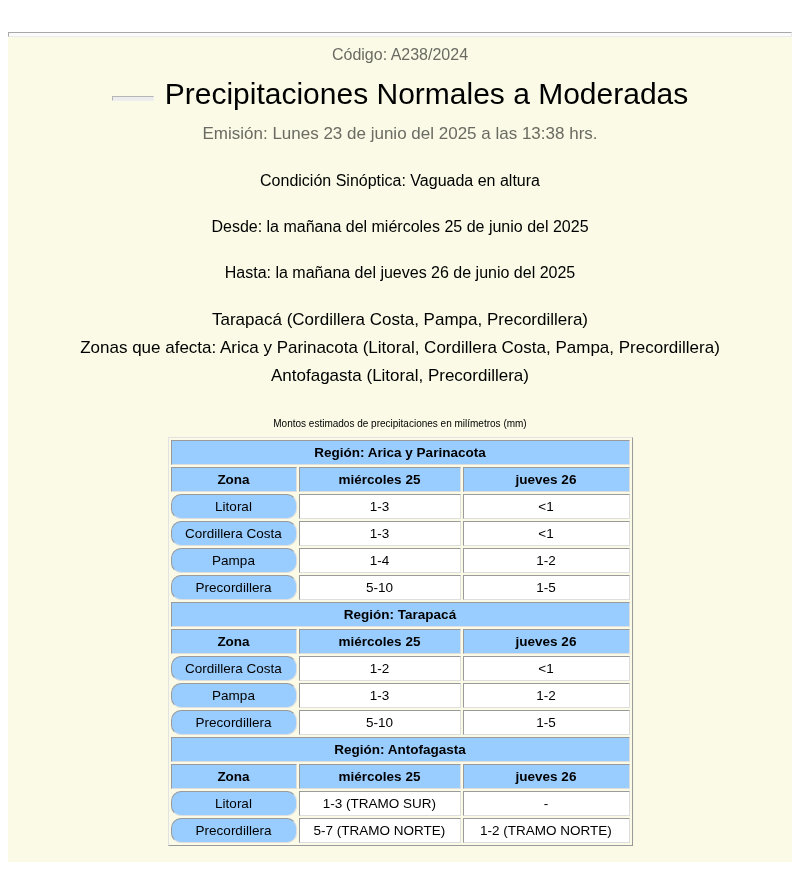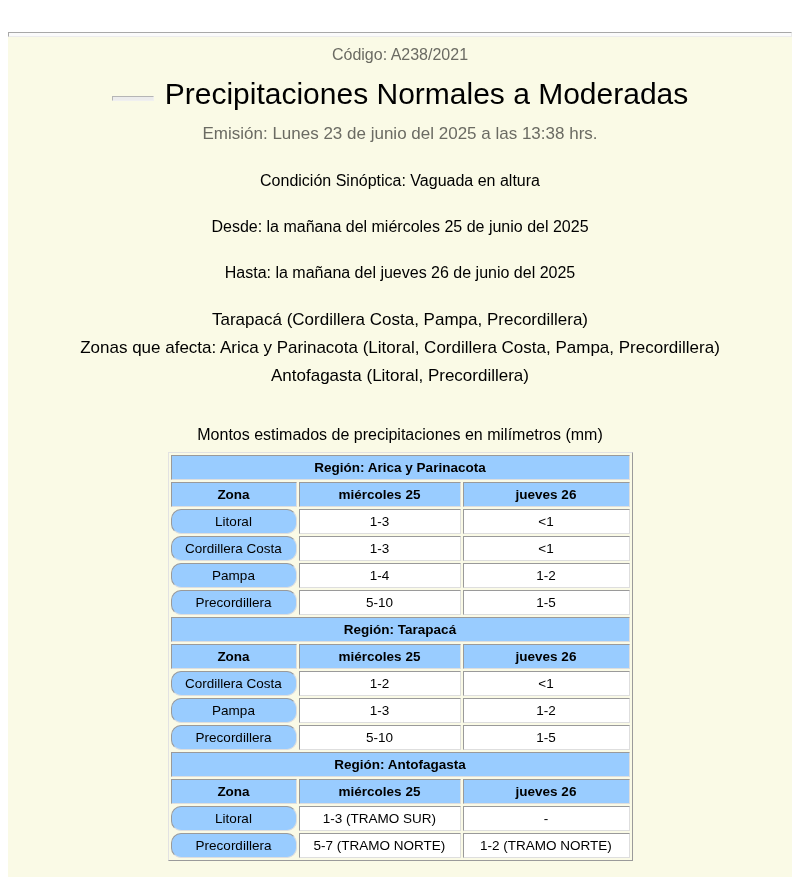--- a/index.html
+++ b/index.html
@@ -61,22 +61,22 @@
   p.line {
     font-size: 16px;
     margin: 28px 0 0 0;
   }
   .zonas {
     font-size: 17px;
     line-height: 28px;
     margin-top: 24px;
   }
   .caption {
-    font-size: 16px;
-    margin-top: 36px;
+    font-size: 10px;
+    margin-top: 28px;
   }
   table.precip {
     margin: 8px auto 0 auto;
     border-spacing: 2px;
     border-collapse: separate;
     table-layout: fixed;
     width: 455px;
     border: 1px solid;
     border-color: #e2e2e2 #9a9a9a #9a9a9a #e2e2e2;
     background: transparent;
@@ -107,21 +107,21 @@
   col.c2 { width: 167px; }
 </style>
 </head>
 <body>
 
 <div class="frame">
   <div class="top-gap"></div>
   <hr class="top-rule">
   <div class="sheet">
 
-    <div class="codigo">Código: A238/2021</div>
+    <div class="codigo">Código: A238/2024</div>
 
     <div class="title-row">
       <span class="mini-rule"></span>
       <h1 class="title">Precipitaciones Normales a Moderadas</h1>
     </div>
 
     <div class="emision">Emisión: Lunes 23 de junio del 2025 a las 13:38 hrs.</div>
 
     <p class="line">Condición Sinóptica: Vaguada en altura</p>
     <p class="line">Desde: la mañana del miércoles 25 de junio del 2025</p>

